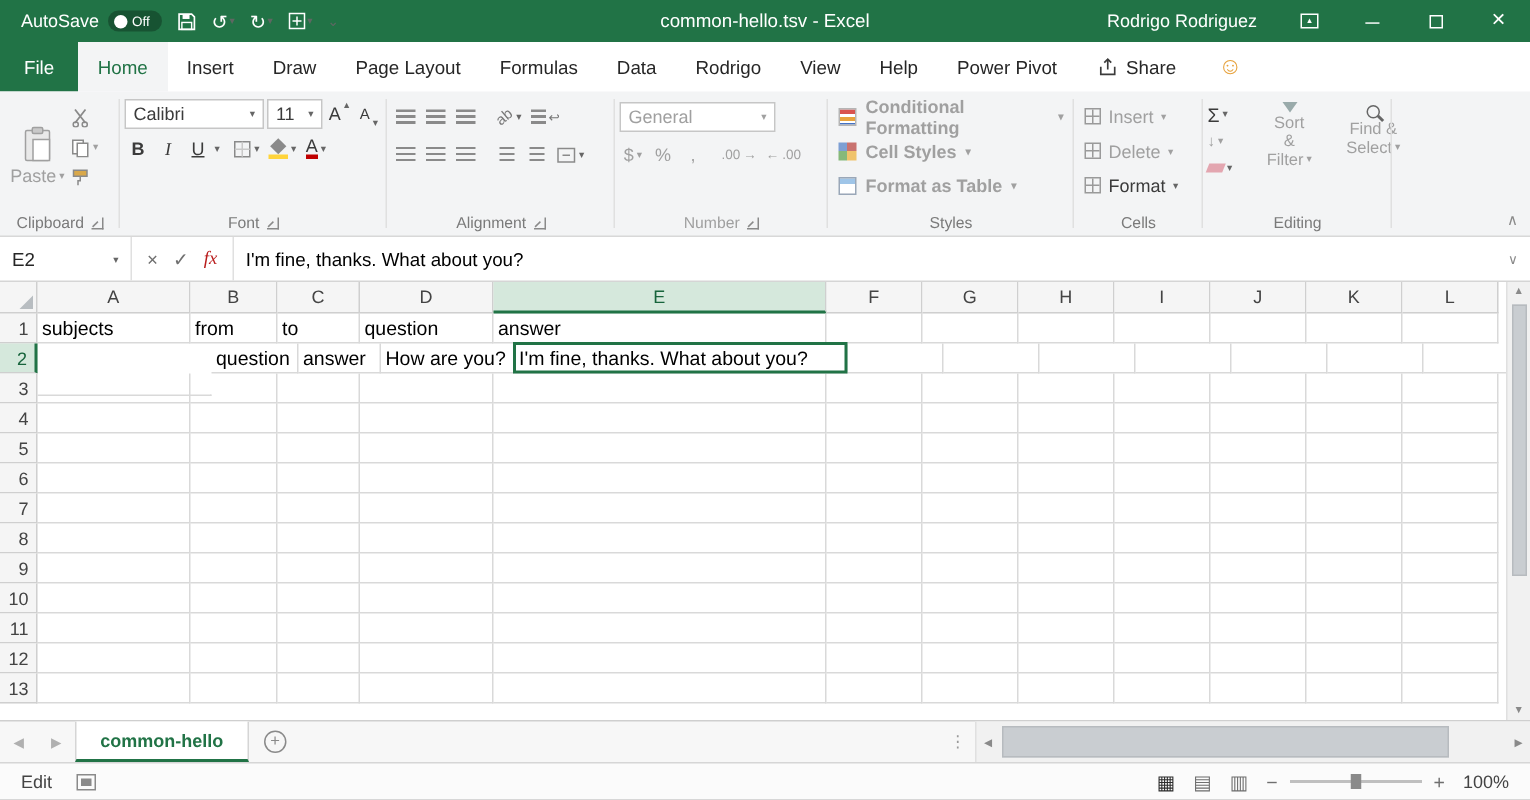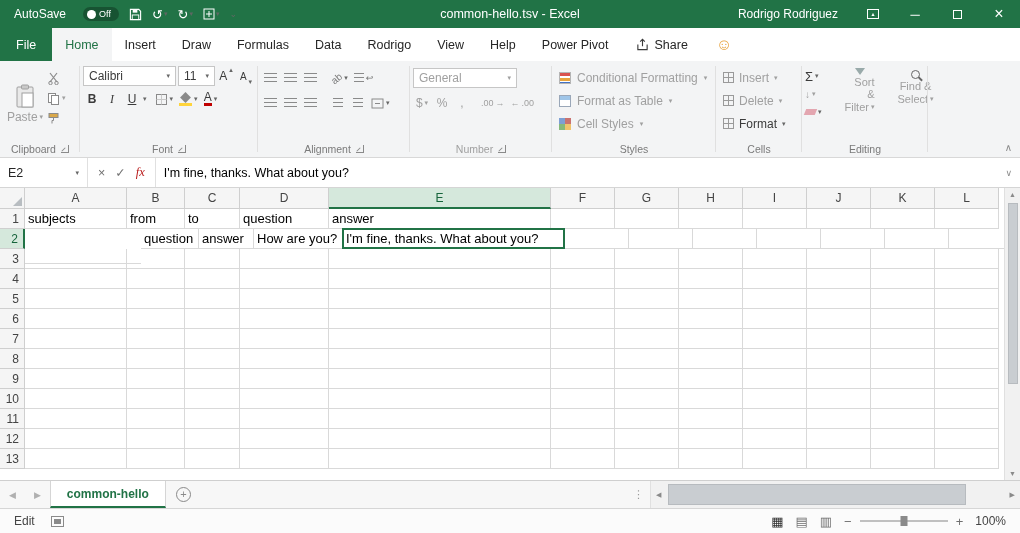--- a/index.html
+++ b/index.html
@@ -2,21 +2,21 @@
 <html><head>
 <meta charset="utf-8">
 <style>
   * { box-sizing: border-box; margin: 0; padding: 0; }
   body { font-family: "Liberation Sans", sans-serif; background:#888; }
   .app { width:1020px; height:533px; display:flex; flex-direction:column; background:#fff; overflow:hidden; position:relative; }
 
   
   .titlebar { height:28px; background:#217346; color:#fff; display:flex; align-items:center; position:relative; flex:none; font-size:12px; }
   .tb-left { display:flex; align-items:center; gap:10px; padding-left:14px; z-index:2; }
-  .autosave { display:flex; align-items:flex-end; gap:17px; }
+  .autosave { display:flex; align-items:flex-end; gap:6px; }
   .pill { width:36px; height:14px; border-radius:8px; background:rgba(0,0,0,.28); display:flex; align-items:center; padding:0 4px; gap:3px; }
   .pill .dot { width:9px; height:9px; border-radius:50%; background:#fff; }
   .pill .pill-txt { font-size:9px; color:#fff; }
   .tb-icon { color:#fff; font-size:13px; display:flex; align-items:center; gap:1px; cursor:default; }
   .tb-icon .dd { font-size:7px; opacity:.9; }
   .tb-title { position:absolute; left:0; right:0; text-align:center; font-size:12.5px; color:#fff; pointer-events:none; }
   .tb-right { margin-left:auto; display:flex; align-items:center; gap:0; z-index:2; height:100%; }
   .tb-user { font-size:12px; margin-right:14px; }
   .win-btn { width:42px; height:100%; display:flex; align-items:center; justify-content:center; color:#fff; font-size:13px; }
   .max-box { width:9px; height:9px; border:1px solid #fff; display:inline-block; }
@@ -74,21 +74,21 @@
   
   .cellbtn { height:23px; display:flex; align-items:center; gap:5px; padding:0 4px; }
   .ic-grid { width:11px; height:11px; border:1px solid #9a9a9a; position:relative; flex:none; background:
       linear-gradient(#9a9a9a,#9a9a9a) 50% 0/1px 100% no-repeat,
       linear-gradient(#9a9a9a,#9a9a9a) 0 50%/100% 1px no-repeat; }
 
   
   .edit-cols { display:flex; gap:4px; }
   .edit-minis { display:flex; flex-direction:column; gap:2px; padding-top:2px; }
   .eraser { width:11px; height:6px; background:#e3a6b0; transform:skewX(-22deg); display:inline-block; }
-  .bigbtn { width:46px; display:flex; flex-direction:column; align-items:center; justify-content:flex-start; padding-top:2px; gap:1px; font-size:11px; line-height:12px; text-align:right;margin-left:19px; }
+  .bigbtn { width:46px; display:flex; flex-direction:column; align-items:center; justify-content:flex-start; padding-top:2px; gap:1px; font-size:11px; line-height:12px; text-align:center;margin-left:19px; }
   .funnel { width:0; height:0; border-left:5px solid transparent; border-right:5px solid transparent; border-top:7px solid #9aa; }
   .collapse-ribbon { position:absolute; right:8px; bottom:4px; color:#8a8a8a; font-size:10px; }
 
   
   .formulabar { height:30px; background:#fff; border-bottom:1px solid #d5d5d5; display:flex; align-items:stretch; flex:none; font-size:12.5px; }
   .namebox { width:88px; display:flex; align-items:center; padding:0 8px; border-right:1px solid #e0e0e0; color:#262626; }
   .namebox .dd { margin-left:auto; }
   .fb-btns { display:flex; align-items:center; gap:10px; padding:0 10px; border-right:1px solid #e0e0e0; color:#707070; }
   .fb-fx { font-style:italic; font-family:"Liberation Serif",serif; color:#b91c1c; }
   .fb-input { flex:1; display:flex; align-items:center; padding:0 8px; color:#000; }
@@ -181,20 +181,21 @@
         </span>
       <span class="win-btn" style="font-size:16px">×</span>
     </div>
   </div>
 
   <div class="tabrow">
     <div class="tab file">File</div>
     <div class="tab active">Home</div>
     <div class="tab">Insert</div>
     <div class="tab">Draw</div>
+    <div class="tab">Page Layout</div>
     <div class="tab">Formulas</div>
     <div class="tab">Data</div>
     <div class="tab">Rodrigo</div>
     <div class="tab">View</div>
     <div class="tab">Help</div>
     <div class="tab">Power Pivot</div>
     <div class="share-btn">
       <svg width="13" height="13" viewBox="0 0 14 14">
           <path d="M7 9 V1.5 M4.5 4 L7 1.5 9.5 4" fill="none" stroke="#3b3b3b" stroke-width="1.2"></path>
           <path d="M2 7 v5.5 h10 V7" fill="none" stroke="#3b3b3b" stroke-width="1.2"></path>
@@ -370,34 +371,34 @@
           <span class="rbtn" style="font-size:9px">←<span>.00</span></span>
         </div>
       </div>
       <div class="rg-label">
           <span>Number</span>
           <span class="launcher"></span>
         </div>
     </div>
 
     <div class="rgroup" style="width:164px">
-      <div class="rg-body" style="flex-direction:column; padding-top:2px;">
+      <div class="rg-body" style="flex-direction:column; padding-top:2px;font-weight:bold;">
         <div class="stylebtn dim">
           <span class="ic-cf"></span>
           <span>Conditional Formatting</span>
             <span class="dd">▾</span>
         </div>
         <div class="stylebtn dim">
+          <span class="ic-cellstyles"></span>
+          <span>Cell Styles</span>
+            <span class="dd">▾</span>
+        </div>
+        <div class="stylebtn dim">
           <span class="ic-table"></span>
           <span>Format as Table</span>
-            <span class="dd">▾</span>
-        </div>
-        <div class="stylebtn dim">
-          <span class="ic-cellstyles"></span>
-          <span>Cell Styles</span>
             <span class="dd">▾</span>
         </div>
       </div>
       <div class="rg-label">
           <span>Styles</span>
         </div>
     </div>
 
     <div class="rgroup" style="width:86px">
       <div class="rg-body" style="flex-direction:column; padding-top:2px;">

